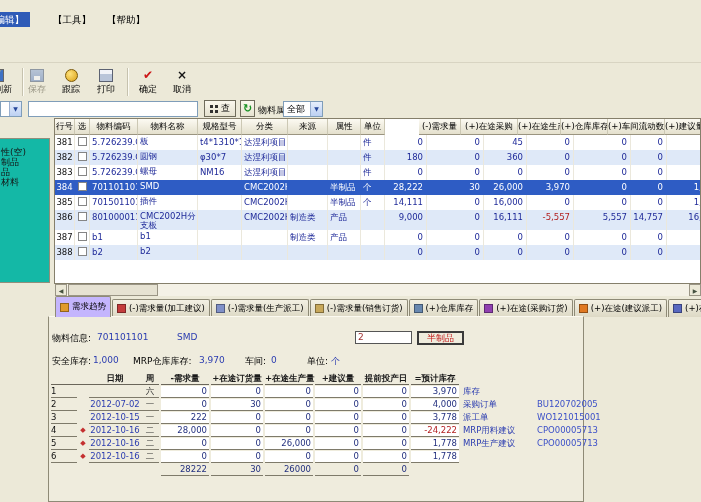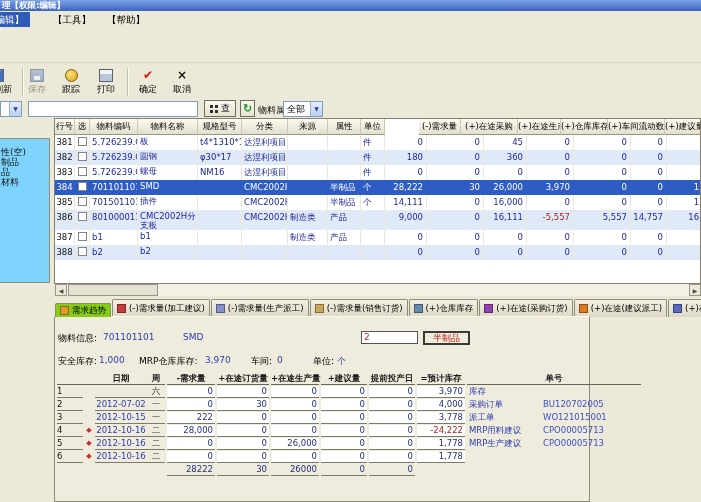--- a/index.html
+++ b/index.html
@@ -38,21 +38,21 @@
   .combo-stub{left:0;top:1px;width:22px}
   .searchbox{position:absolute;left:28px;top:1px;width:170px;height:16px;background:#fff;border:1px solid #7f9db9}
   .btn{position:absolute;top:0;height:17px;background:linear-gradient(#faf8ee,#e6e2d0);border:1px solid #6f6c5c;
        display:flex;align-items:center;justify-content:center;gap:3px;font-size:9px}
   .btn-query{left:204px;width:32px}
   .btn-green{left:240px;width:15px;font-weight:bold;color:#169122;font-size:11px}
   .grid-ico{width:3px;height:3px;background:#303030;box-shadow:5px 0 #303030,0 5px #303030,5px 5px #303030;margin:-5px 5px 0 0}
   .flabel{position:absolute;left:258px;top:4px}
   .combo-attr{left:283px;top:1px;width:40px;line-height:14px;padding-left:3px}
   
-  .tree{position:absolute;left:0;top:138px;width:50px;height:145px;background:#7dd3fc;border:1px solid #928e7b;border-left:none;overflow:hidden}
+  .tree{position:absolute;left:0;top:138px;width:50px;height:145px;background:#14b8a6;border:1px solid #928e7b;border-left:none;overflow:hidden}
   .tree-item{height:10px;line-height:10px;white-space:nowrap;color:#151515;padding-left:1px}
   .tree-pad{height:8px}
   
   .grid{position:absolute;left:54px;top:118px;width:647px;height:166px;background:#fff;border:1px solid #857f6b;overflow:hidden}
   .ghead{display:flex;height:16px}
   .hc{flex-shrink:0;background:linear-gradient(#fcfaf2,#e4e0cd);border-right:1px solid #ccc8b4;border-bottom:1px solid #9a9480;
       font-size:8.5px;text-align:center;line-height:15px;overflow:hidden;white-space:nowrap}
   .grow{display:flex;min-height:15px}
   .dc{flex-shrink:0;font-size:8.5px;line-height:15px;white-space:nowrap;overflow:hidden;color:#1f2a99;border-right:1px solid #ebe8dc}
   .c-center{text-align:center}.c-left{padding-left:2px}.c-num{text-align:right;padding-right:3px}
@@ -67,24 +67,24 @@
   .hscroll{position:absolute;left:55px;top:284px;width:646px;height:12px;background:#f4f1e6}
   .harrow{position:absolute;top:0;width:12px;height:12px;background:#ece9d8;border:1px solid #9a9585;
           text-align:center;line-height:11px;font-size:6px;color:#44503f}
   .ha-l{left:0}.ha-r{right:0}
   .hthumb{position:absolute;left:13px;top:0;width:90px;height:12px;background:#e6e2d2;border:1px solid #9a9585}
   
   .tabs{position:absolute;left:55px;top:296px;width:646px;height:21px;display:flex;gap:1px;align-items:flex-end;overflow:hidden}
   .tab{height:18px;display:flex;align-items:center;gap:3px;padding:0 4px;flex-shrink:0;white-space:nowrap;
        background:linear-gradient(#f3f0e3,#ddd9c5);border:1px solid #8e8a76;border-bottom:none;
        border-radius:2px 2px 0 0;font-size:8.5px;cursor:default}
-  .tab.active{height:14px;background:#84cc16;z-index:2}
+  .tab.active{height:21px;background:#c4b5fd;z-index:2}
   .tabicon{width:9px;height:9px;border:1px solid rgba(0,0,0,.35);flex-shrink:0}
   
-  .detail{position:absolute;left:54px;top:316px;width:536px;height:186px;background:#efecdd;
+  .detail{position:absolute;left:48px;top:316px;width:536px;height:186px;background:#efecdd;
           border:1px solid #8e8a76;border-top:1px solid #fcfaf0}
   .fl{position:absolute;white-space:nowrap}
   .fval{color:#2b3cb0}
   .countbox{position:absolute;left:306px;top:14px;width:57px;height:13px;background:#fff;border:1px solid #555;
             color:#a03030;padding-left:2px;line-height:11px}
   .badge{position:absolute;left:368px;top:14px;width:47px;height:14px;border:2px solid #3a3a3a;color:#c32222;
          text-align:center;line-height:10px;background:#efecdd}
   
   .sched{position:absolute;left:2px;top:56px;width:642px;font-size:8.5px}
   .srow{display:flex;height:12px;margin-bottom:1px;align-items:flex-end}
@@ -101,23 +101,20 @@
   .shead .hcell{border-bottom:1px solid #6a665a;text-align:center;margin-left:2px}
   .shead .h-blank{width:38px;border-bottom:1px solid #6a665a;margin-left:0}
   .shead .h-date{width:52px;margin-left:0}
   .shead .h-week{width:18px;margin-left:0}
 </style>
 </head>
 <body>
 
 <div class="screen">
 
-  <div class="titlebar">
-    <span>理【权限:编辑】</span>
-  </div>
 
   <div class="menubar">
     <div class="menu-item mi-edit"><span>【编辑】</span></div>
     <div class="menu-item mi-tools">【工具】</div>
     <div class="menu-item mi-help">【帮助】</div>
   </div>
 
   <div class="toolbar">
     <div class="tbtn" style="left:-14px">
       <div class="ico ico-refresh"></div>
@@ -214,21 +211,21 @@
           <div class="dc c-num" style="width: 36px;">0</div>
           <div class="dc c-num" style="width: 55px;">45</div>
         </div>
         <div class="grow stripe">
           <div class="dc c-center c-black" style="width: 20px;">382</div>
           <div class="dc c-center" style="width: 15px;">
             <div class="cb"></div>
           </div>
           <div class="dc c-left" style="width: 48px;">5.726239.G-2</div>
           <div class="dc c-left wrap" style="width: 60px;">圆钢</div>
-          <div class="dc c-left" style="width: 44px;">φ30*17</div>
+          <div class="dc c-left" style="width: 44px;">φ30*7</div>
           <div class="dc c-left" style="width: 46px;">达涅利项目1</div>
           <div class="dc c-left" style="width: 40px;"></div>
           <div class="dc c-left" style="width: 33px;"></div>
           <div class="dc c-left" style="width: 24px;">件</div>
           <div class="dc c-num" style="width: 42px;">180</div>
           <div class="dc c-num" style="width: 57px;">0</div>
           <div class="dc c-num" style="width: 43px;">360</div>
           <div class="dc c-num" style="width: 47px;">0</div>
           <div class="dc c-num" style="width: 57px;">0</div>
           <div class="dc c-num" style="width: 36px;">0</div>
@@ -418,21 +415,20 @@
       <div class="srow shead">
           <div class="sc h-blank"></div>
           <div class="sc hcell h-date" style="width: 52px;">日期</div>
           <div class="sc hcell h-week" style="width: 18px;">周</div>
           <div class="sc hcell" style="width: 48px;">-需求量</div>
           <div class="sc hcell" style="width: 52px;">+在途订货量</div>
           <div class="sc hcell" style="width: 48px;">+在途生产量</div>
           <div class="sc hcell" style="width: 46px;">+建议量</div>
           <div class="sc hcell" style="width: 46px;">提前投产日</div>
           <div class="sc hcell" style="width: 48px;">=预计库存</div>
-          <div class="sc hcell" style="width: 174px; border-bottom: 1px solid rgb(106, 102, 90);">单号</div>
         </div>
       <div>
           <div class="srow">
             <div class="sc sc-num">1</div>
             <div class="sc sc-mark"></div>
             <div class="sc sc-date"></div>
             <div class="sc sc-week">六</div>
             <div class="sc ncell" style="width: 48px;">0</div>
             <div class="sc ncell" style="width: 52px;">0</div>
             <div class="sc ncell" style="width: 48px;">0</div>

